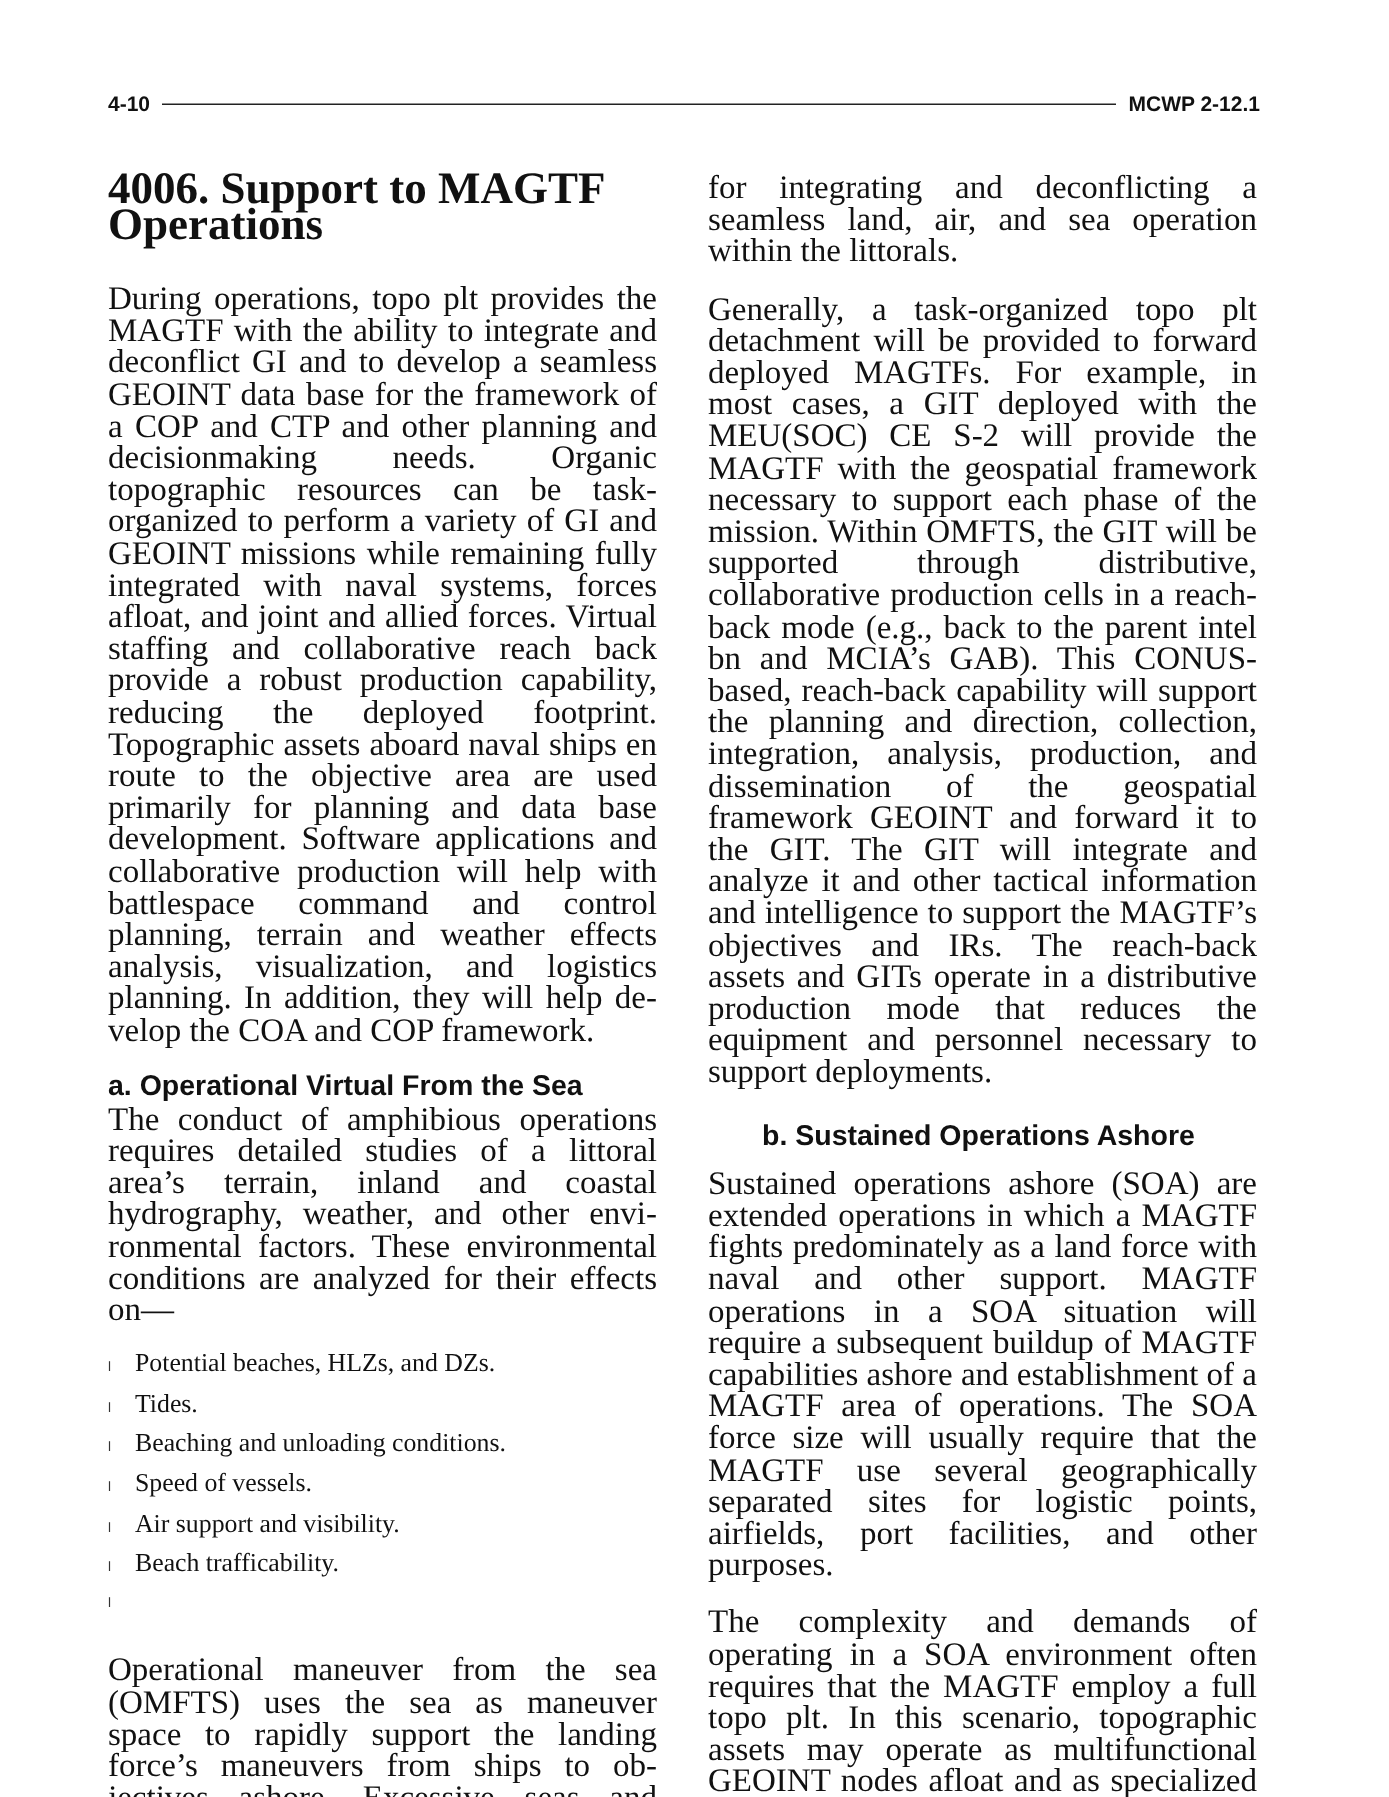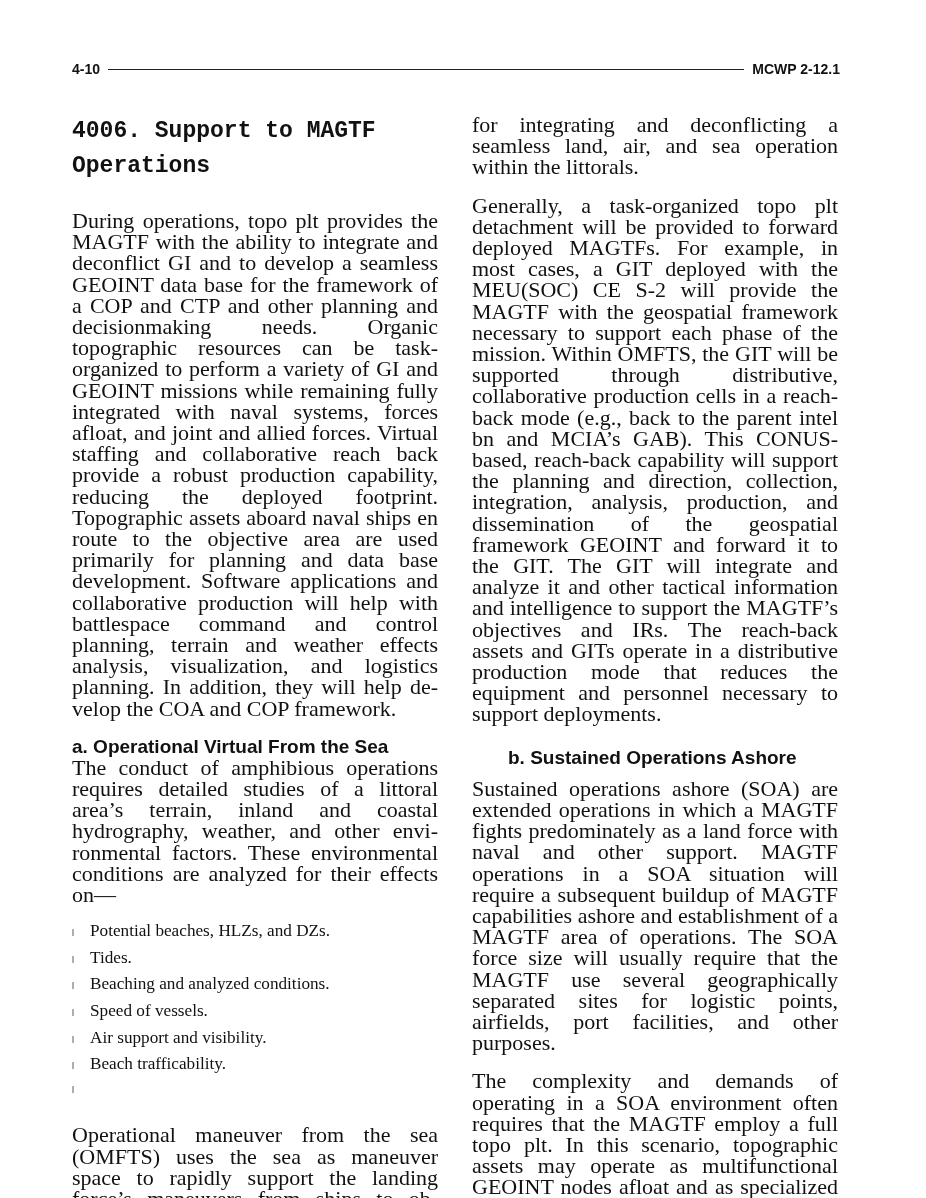--- a/index.html
+++ b/index.html
@@ -42,24 +42,24 @@
 
     .body-text {
       font-family: "Liberation Serif", serif;
       font-size: 22px;
       line-height: 21.2px;
       text-align: justify;
       margin: 0;
       hyphens: manual;
     }
     h1.section-title {
-      font-family: Liberation Mono, monospace;
+      font-family: Liberation Serif, serif;
       font-weight: bold;
-      font-size: 23px;
-      line-height: 35px;
+      font-size: 30px;
+      line-height: 24px;
       margin: 4px 0 0 0;
     }
     h2.sub-title {
       font-family: "Liberation Sans", sans-serif;
       font-weight: bold;
       font-size: 19px;
       line-height: 21px;
       margin: 0;
     }
     .bullets {
@@ -102,21 +102,21 @@
     <li>
       <span class="marker">l</span>
       <span>Potential beaches, HLZs, and DZs.</span>
     </li>
     <li>
       <span class="marker">l</span>
       <span>Tides.</span>
     </li>
     <li>
       <span class="marker">l</span>
-      <span>Beaching and analyzed conditions.</span>
+      <span>Beaching and unloading conditions.</span>
     </li>
     <li>
       <span class="marker">l</span>
       <span>Speed of vessels.</span>
     </li>
     <li>
       <span class="marker">l</span>
       <span>Air support and visibility.</span>
     </li>
     <li>

